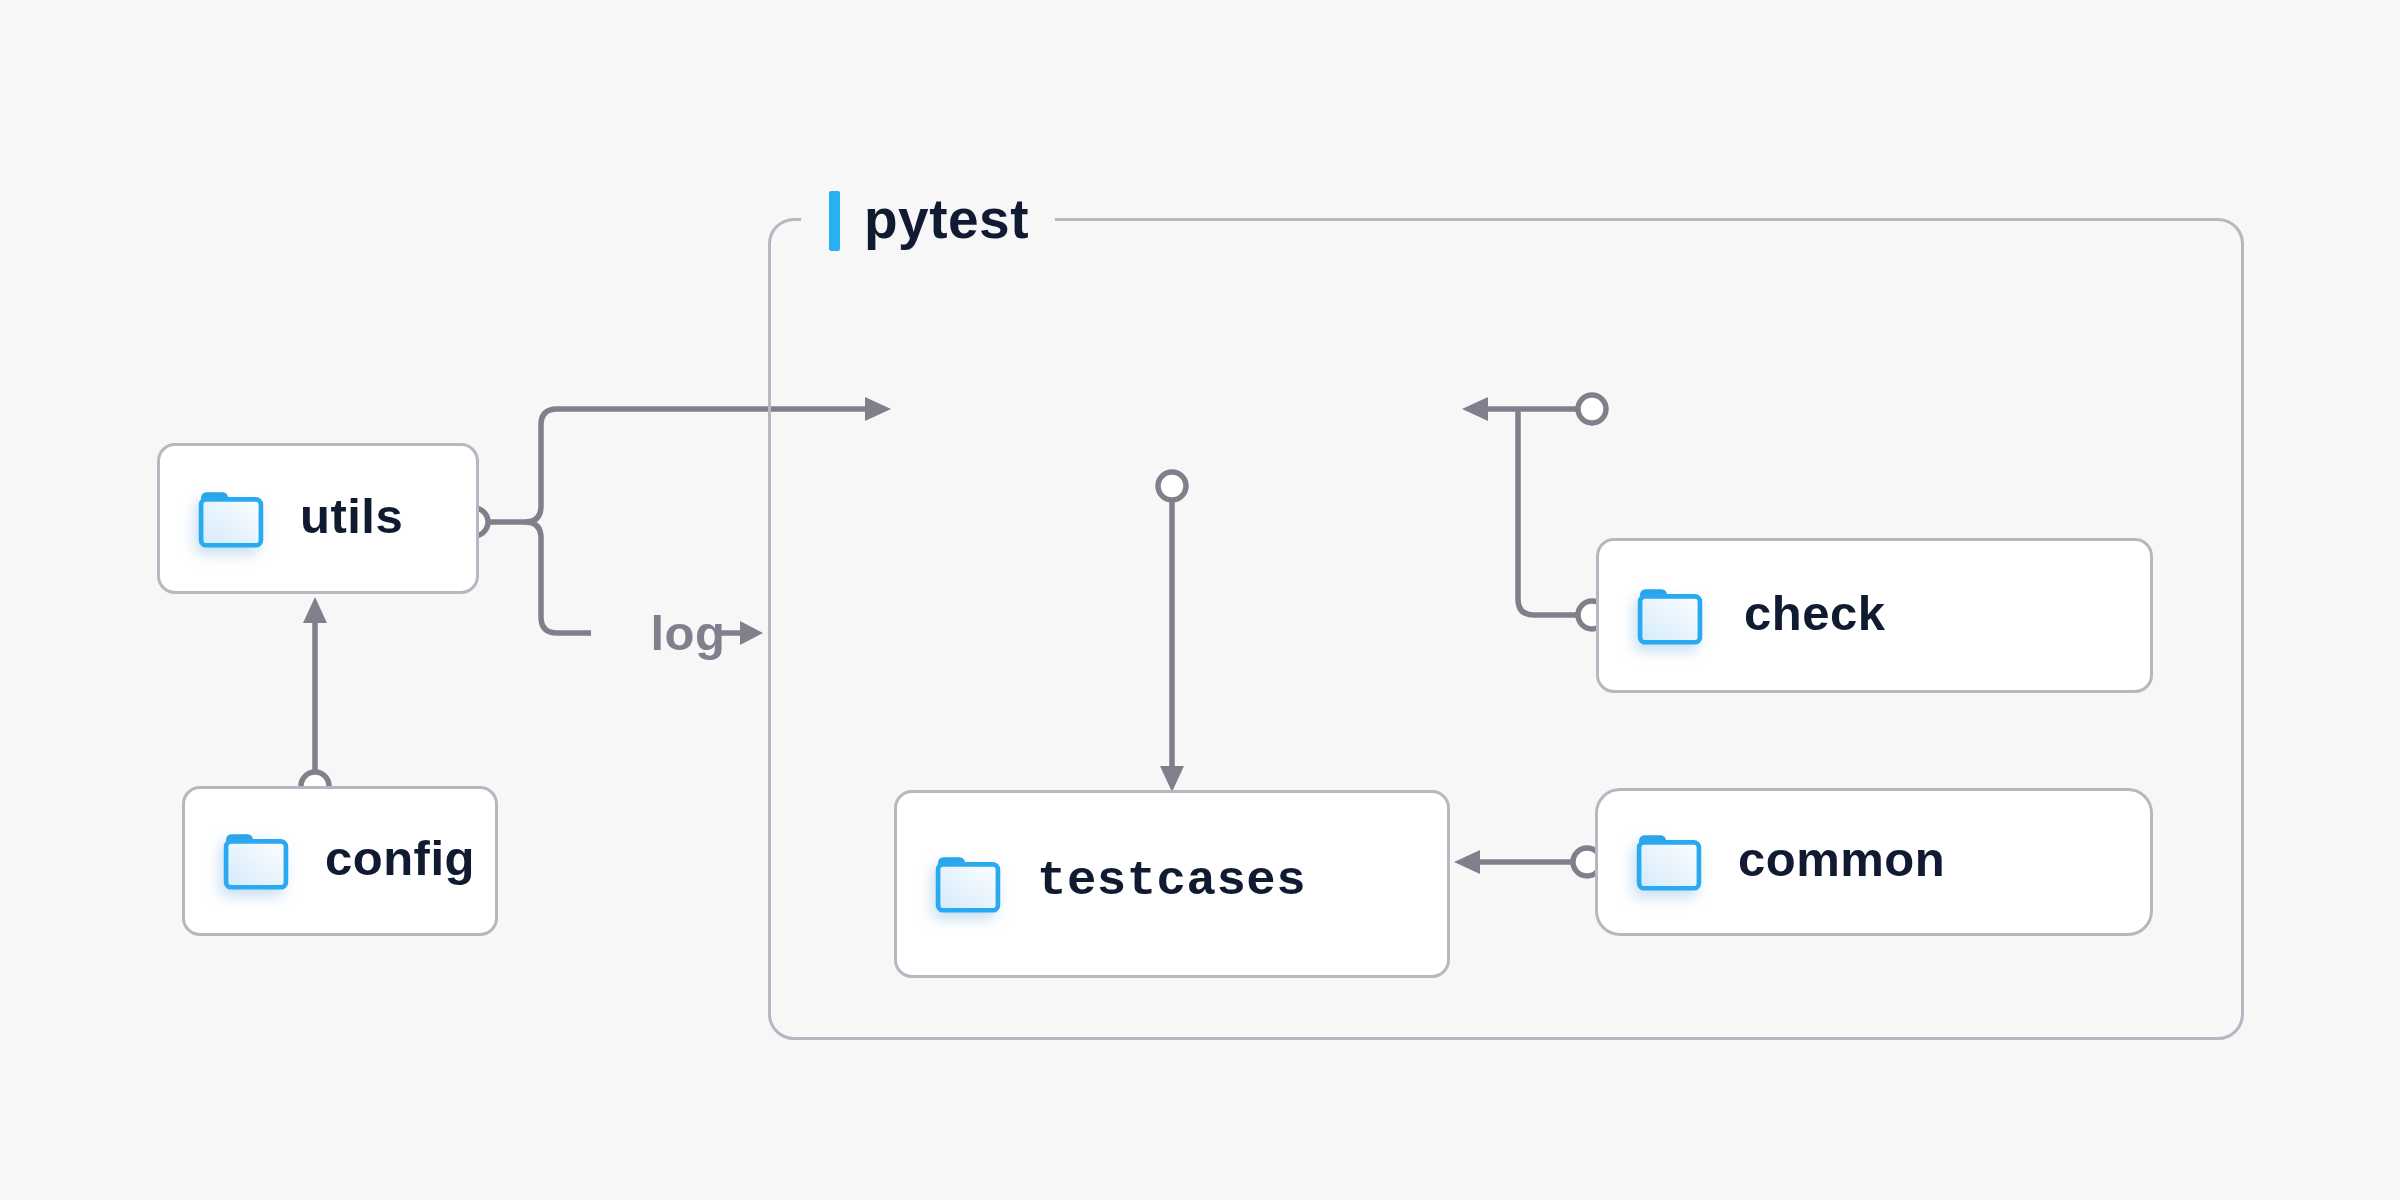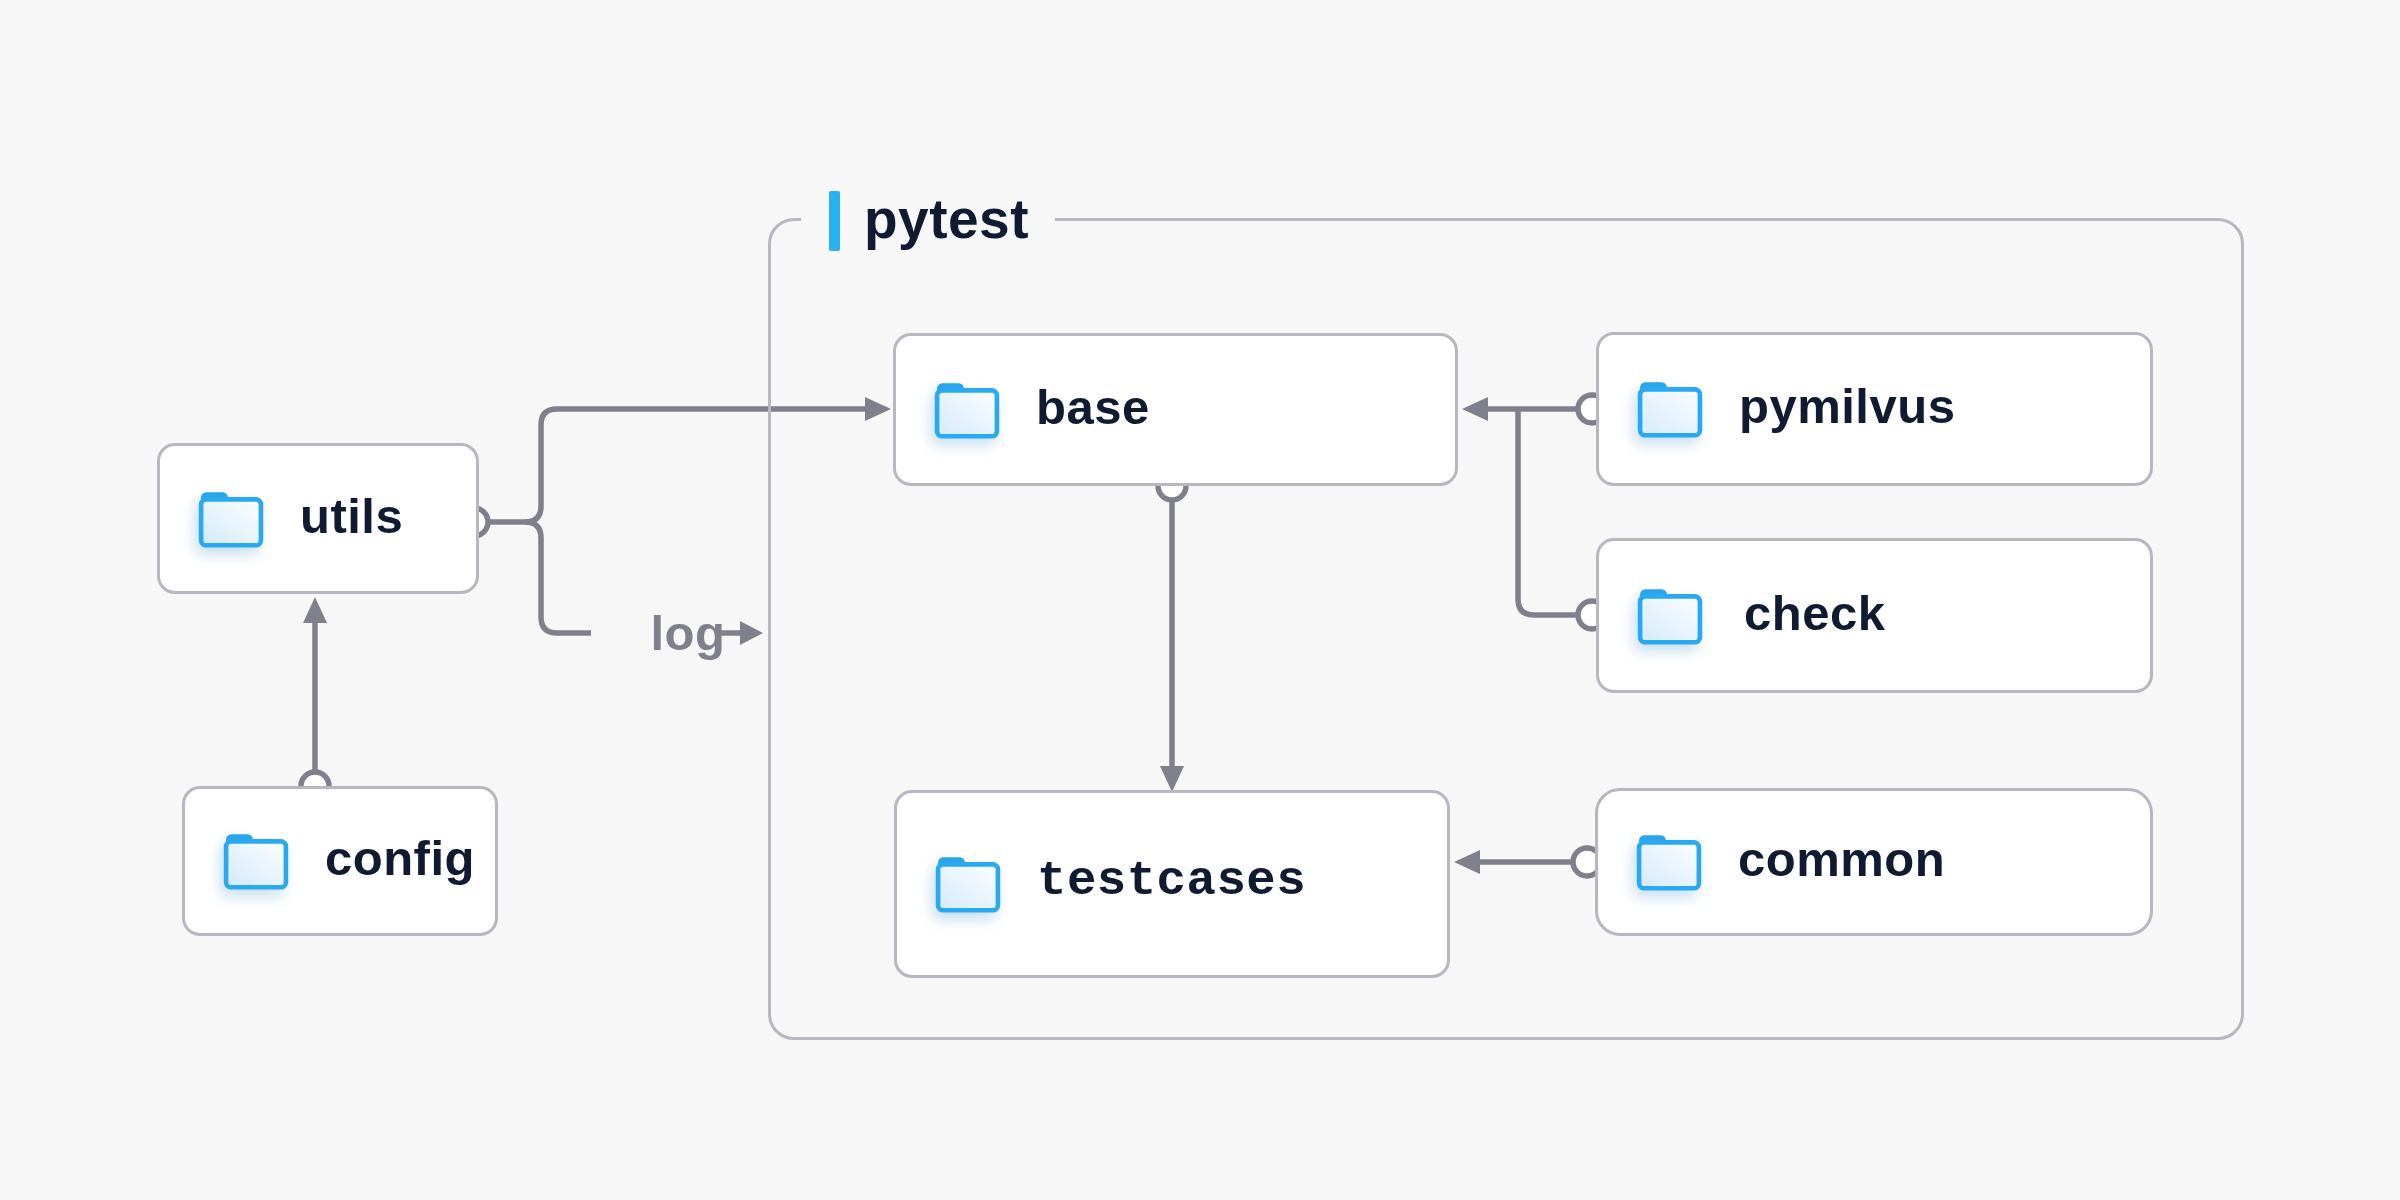--- a/index.html
+++ b/index.html
@@ -154,33 +154,21 @@
     <span class="lbl">utils</span>
   </div>
 
   <div class="node n-config">
     <svg class="folder" viewBox="0 0 64 58">
         <use href="#folder-sym"></use>
       </svg>
     <span class="lbl">config</span>
   </div>
 
-  <div class="node n-base">
-    <svg class="folder" viewBox="0 0 64 58">
-        <use href="#folder-sym"></use>
-      </svg>
-    <span class="lbl">base</span>
-  </div>
 
-  <div class="node n-pymilvus">
-    <svg class="folder" viewBox="0 0 64 58">
-        <use href="#folder-sym"></use>
-      </svg>
-    <span class="lbl">pymilvus</span>
-  </div>
 
   <div class="node n-check">
     <svg class="folder" viewBox="0 0 64 58">
         <use href="#folder-sym"></use>
       </svg>
     <span class="lbl">check</span>
   </div>
 
   <div class="node n-testcases">
     <svg class="folder" viewBox="0 0 64 58">

